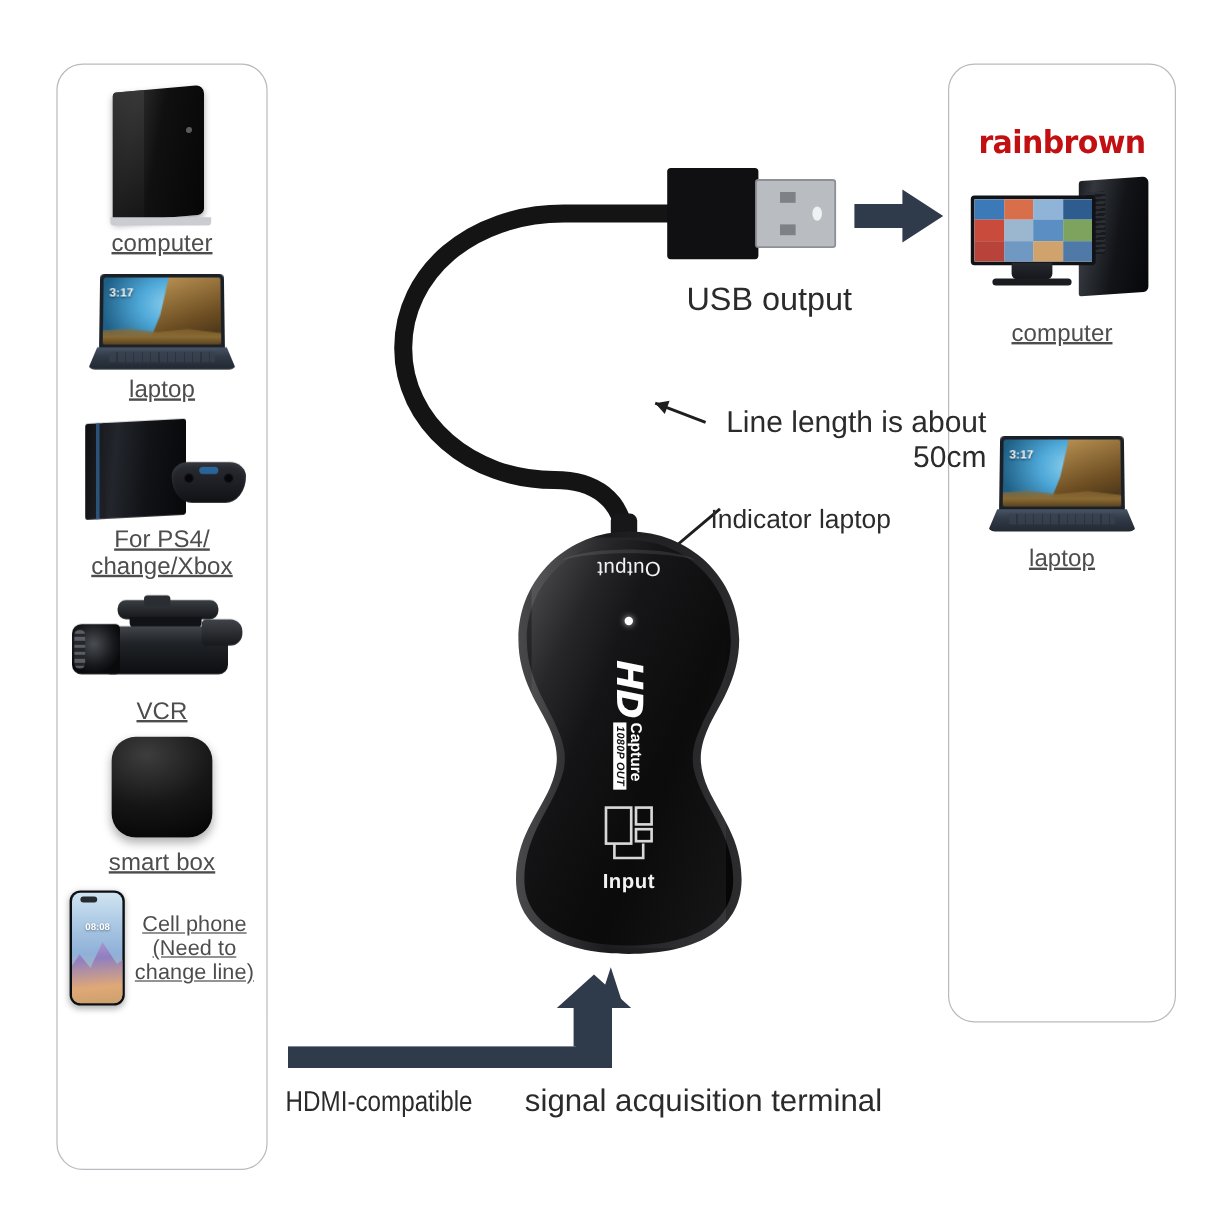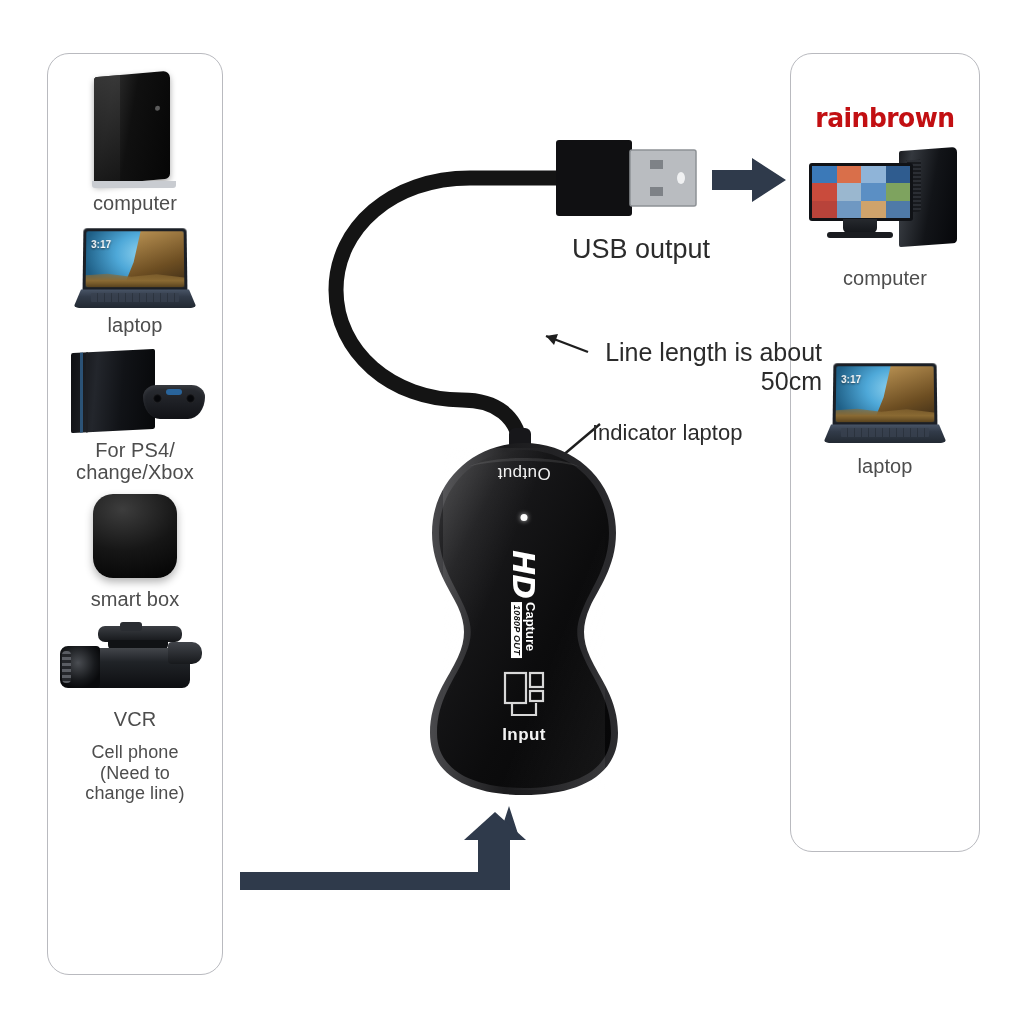--- a/index.html
+++ b/index.html
@@ -29,20 +29,21 @@
     display:flex;flex-direction:column;align-items:center;
   }
 
   .item{display:flex;flex-direction:column;align-items:center;width:100%;}
   .item-label{
     text-align:center;
     color:#4d4d4d;
     line-height:1.12;
     letter-spacing:.1px;
     white-space:pre-line;
+    text-decoration:underline;
   }
 
   
 
   
   .tower-wrap{position:relative;width:110px;height:118px;}
   .tower{
     position:absolute;left:14px;top:4px;width:76px;height:108px;
     background:linear-gradient(100deg,#141414 0%,#2c2c2c 22%,#101010 48%,#060606 100%);
     border-radius:3px 7px 5px 3px;
@@ -372,37 +373,43 @@
           <div class="ps4-pad">
               <b></b>
               <i class="l"></i>
               <i class="r"></i>
             </div>
         </div>
         <div class="item-label" style="font-size:20px;margin-top:4px;">For  PS4/
 change/Xbox</div>
       </div>
 
-      <div class="item" style="margin-top:10px;">
-        <div class="smartbox"></div>
-        <div class="item-label" style="font-size:20px;margin-top:10px;">smart box</div>
-      </div>
-
       <div class="item" style="margin-top:12px;">
         <div class="cam">
           <div class="cam-handle"></div>
           <div class="cam-vf"></div>
           <div class="cam-body"></div>
           <div class="cam-mic"></div>
           <div class="cam-lens"></div>
         </div>
         <div class="item-label" style="font-size:20px;margin-top:2px;">VCR</div>
       </div>
 
+      <div class="item" style="margin-top:10px;">
+        <div class="smartbox"></div>
+        <div class="item-label" style="font-size:20px;margin-top:10px;">smart box</div>
+      </div>
+
       <div style="display:flex;align-items:center;gap:8px;margin-top:12px;padding:0 8px;">
+        <div class="phone">
+          <div class="phone-screen">
+            <div class="phone-notch"></div>
+            <div class="phone-time">08:08</div>
+          </div>
+        </div>
         <div class="item-label" style="font-size:18px;">Cell phone
 (Need to
 change line)</div>
       </div>
 
     </div>
   </div>
 
   <div class="panel" id="right-panel">
     <div class="panel-inner">
@@ -546,14 +553,18 @@
 
     <div class="dev-label" id="dev-input-label">Input</div>
   </div>
 
   <div class="center-text" id="usb-output-label">USB output</div>
 
   <div class="center-text" id="line-length-note">Line length is about 50cm</div>
 
   <div class="center-text" id="indicator-note">Indicator laptop</div>
 
+  <div id="bottom-caption">
+    <span id="hdmi-word">HDMI-compatible</span>
+    <span id="signal-word">signal acquisition terminal</span>
+  </div>
 
 </div>
 
 </body></html>

